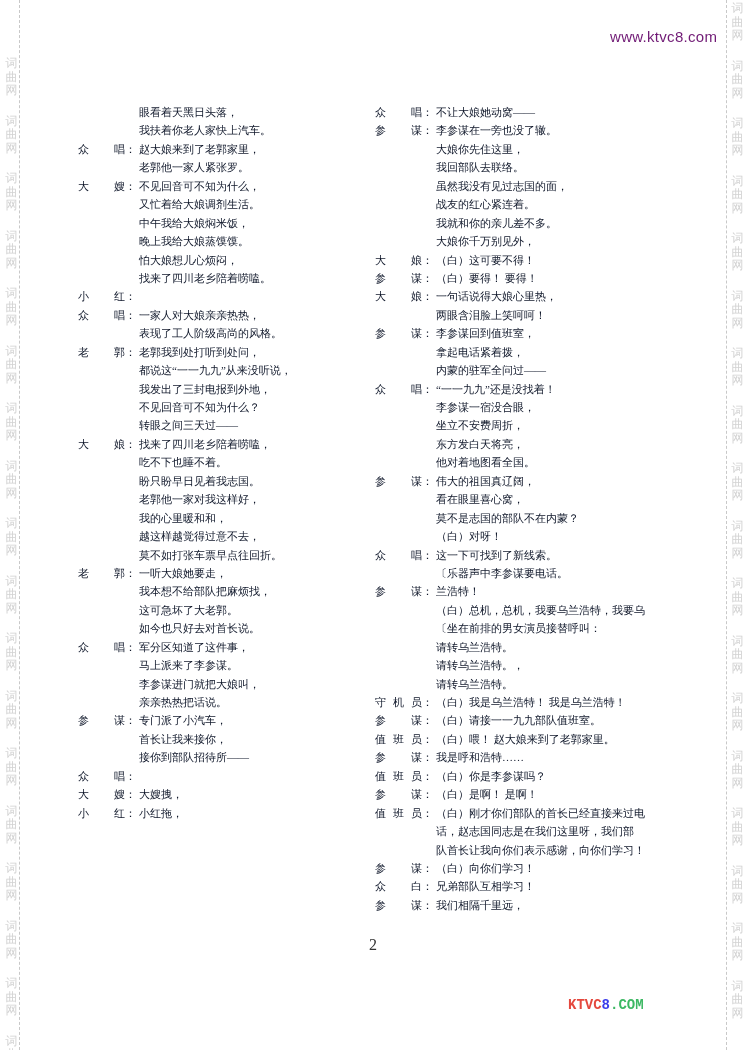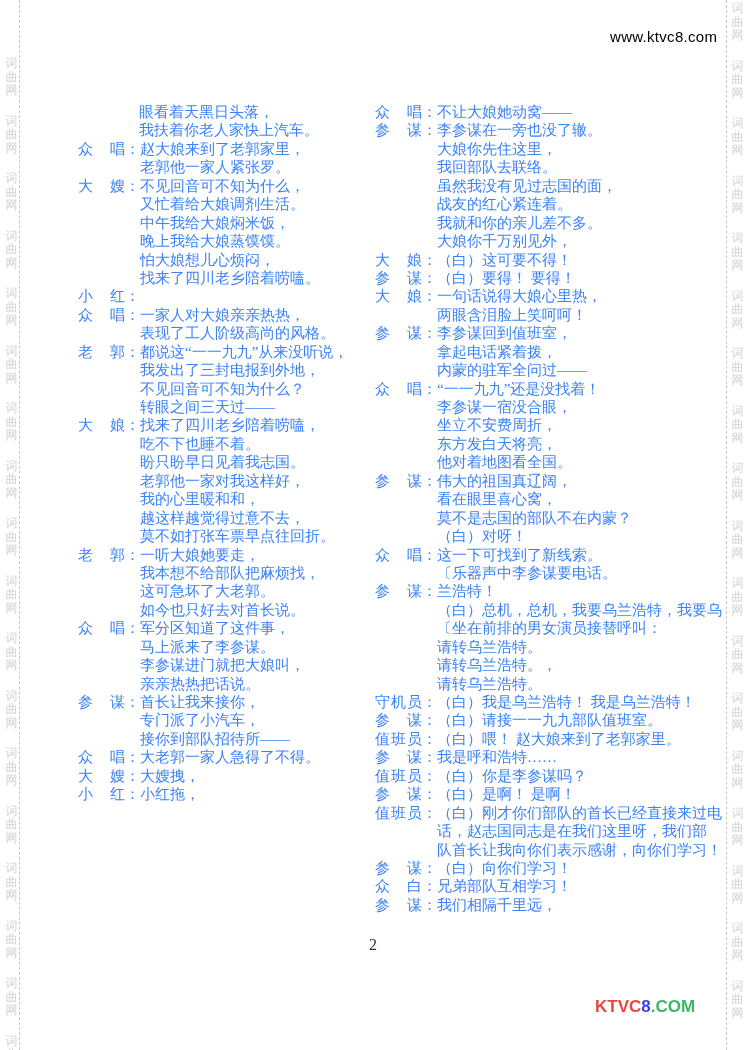--- a/index.html
+++ b/index.html
@@ -1,46 +1,46 @@
 <!DOCTYPE html>
 <html><head>
 <meta charset="utf-8">
 <style>
   html,body{margin:0;padding:0;}
   body{
     width:749px;height:1050px;background:#ffffff;position:relative;overflow:hidden;
     font-family:"Liberation Serif","DejaVu Serif",serif;
   }
   
-  .col{position:absolute;top:103px;color:#3b82f6;font-size:15px;}
+  .col{position:absolute;top:103px;color:#0f172a;font-size:11px;}
   .col-left{left:78px;width:292px;}
   .col-right{left:375px;width:335px;}
   .entry{display:flex;align-items:flex-start;}
   .speaker{flex:0 0 47px;text-align:justify;text-align-last:justify;height:18.45px;line-height:18.45px;overflow:hidden;}
   .colon{flex:0 0 14px;height:18.45px;line-height:18.45px;}
   .lines{flex:1;min-width:0;}
   .line{height:18.45px;line-height:18.45px;white-space:nowrap;}
   
   .vwm{position:absolute;width:15px;font-size:12px;color:#d2d2d2;font-family:"Liberation Sans",sans-serif;text-align:center;}
   .vwm-left{left:4px;top:57px;}
   .vwm-right{left:730px;top:2px;}
   .vwm .grp{margin-bottom:17px;}
   .vwm .ch{height:13.5px;line-height:13.5px;}
   
   .dash{position:absolute;top:0;bottom:0;width:0;border-left:1px dashed #c8c8c8;}
   .dash-left{left:19px;}
   .dash-right{left:726px;}
   
   .top-wm{position:absolute;left:610px;top:28px;font-family:"Liberation Sans",sans-serif;
-    font-size:15px;color:#000000;letter-spacing:0.3px;}
+    font-size:15px;color:#701a75;letter-spacing:0.3px;}
   
   .pagenum{position:absolute;left:360px;top:936px;width:26px;text-align:center;font-size:16px;color:#333;}
   
-  .logo{position:absolute;left:595px;top:997px;font-family:Liberation Sans, sans-serif;
-    font-weight:bold;font-size:17px;}
+  .logo{position:absolute;left:568px;top:997px;font-family:Liberation Mono, monospace;
+    font-weight:bold;font-size:14px;}
   .lg-red{color:#e4483e;}
   .lg-blue{color:#3c3cea;}
   .lg-green{color:#3cb863;}
 </style>
 </head>
 <body>
 
 <div class="vwm vwm-left" id="vwm-left">
     <div class="grp">
       <div class="ch">词</div>
@@ -267,20 +267,21 @@
       <span class="colon">：</span>
       <div class="lines">
         <div class="line">一家人对大娘亲亲热热，</div>
         <div class="line">表现了工人阶级高尚的风格。</div>
       </div>
     </div>
     <div class="entry">
       <span class="speaker">老郭</span>
       <span class="colon">：</span>
       <div class="lines">
+        <div class="line">老郭我到处打听到处问，</div>
         <div class="line">都说这“一一九九”从来没听说，</div>
         <div class="line">我发出了三封电报到外地，</div>
         <div class="line">不见回音可不知为什么？</div>
         <div class="line">转眼之间三天过——</div>
       </div>
     </div>
     <div class="entry">
       <span class="speaker">大娘</span>
       <span class="colon">：</span>
       <div class="lines">
@@ -310,31 +311,28 @@
         <div class="line">军分区知道了这件事，</div>
         <div class="line">马上派来了李参谋。</div>
         <div class="line">李参谋进门就把大娘叫，</div>
         <div class="line">亲亲热热把话说。</div>
       </div>
     </div>
     <div class="entry">
       <span class="speaker">参谋</span>
       <span class="colon">：</span>
       <div class="lines">
+        <div class="line">专门派了小汽车，</div>
         <div class="line">首长让我来接你，</div>
-        <div class="line">专门派了小汽车，</div>
         <div class="line">接你到部队招待所——</div>
       </div>
     </div>
     <div class="entry">
       <span class="speaker">众唱</span>
       <span class="colon">：</span>
-      <div class="lines">
-        <div class="line">大老郭一家人急得了不得。</div>
-      </div>
     </div>
     <div class="entry">
       <span class="speaker">大嫂</span>
       <span class="colon">：</span>
       <div class="lines">
         <div class="line">大嫂拽，</div>
       </div>
     </div>
     <div class="entry">
       <span class="speaker">小红</span>

